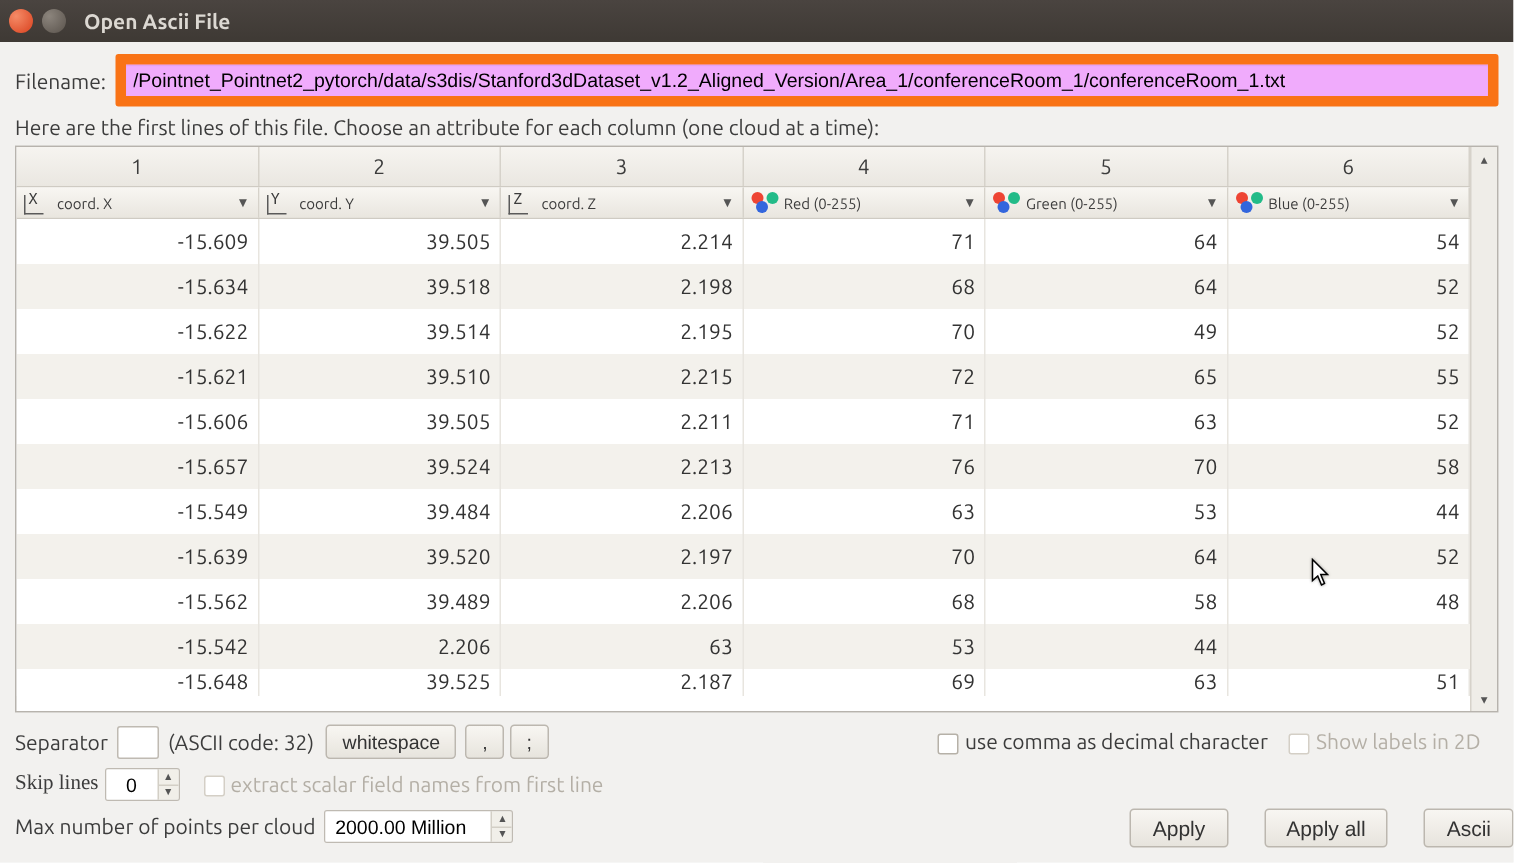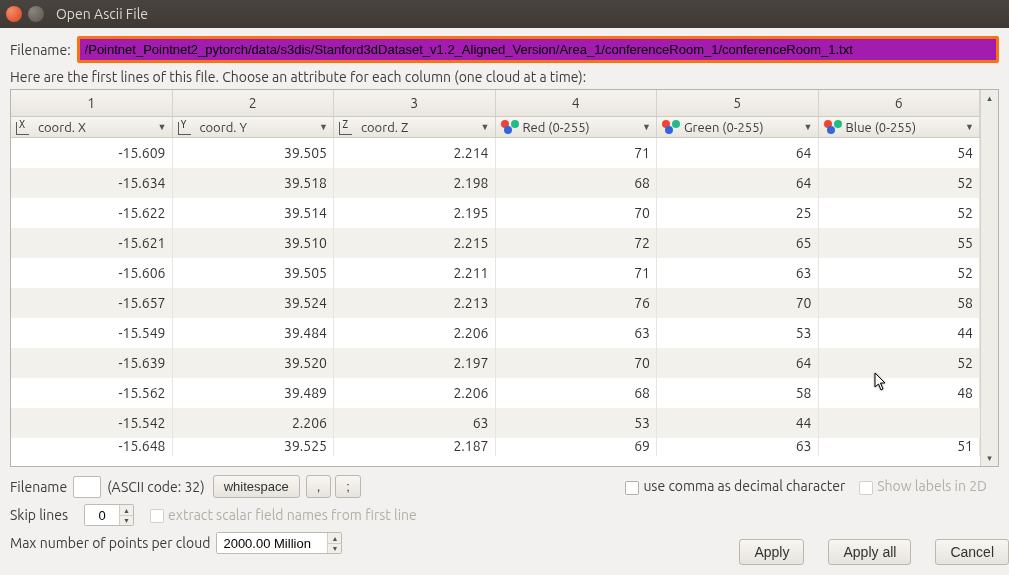--- a/index.html
+++ b/index.html
@@ -12,45 +12,45 @@
     overflow: hidden;
     color: #3c3c3c;
   }
   .titlebar {
     height: 28px;
     background: linear-gradient(to bottom, #4a4440, #3e3934);
     display: flex;
     align-items: center;
     padding: 0 6px;
     color: #dcd8d2;
-    font-weight: normal;
+    font-weight: bold;
     font-size: 14px;
   }
   .wbtn {
     width: 16px; height: 16px; border-radius: 8px;
     margin-right: 6px;
     display: inline-block;
   }
   .wbtn.close { background: radial-gradient(circle at 30% 30%, #f58b67, #d9411e); }
   .wbtn.other { background: radial-gradient(circle at 30% 30%, #8c857d, #5a534c); }
   .titlebar .title { margin-left: 6px; }
   .content {
     background: #f2f1ef;
     height: calc(575px - 28px);
     padding: 8px 10px 10px 10px;
     position: relative;
   }
   .row { display: flex; align-items: center; margin-bottom: 6px; }
   .row.label-row { color: #3c3c3c; font-size: 14px; }
   .filename-input {
     flex: 1;
-    border: 3px solid #f97316;
+    border: 7px solid #f97316;
     padding: 3px 5px;
     font-size: 13px;
-    background: #a21caf;
+    background: #f0abfc;
     border-radius: 2px;
     box-shadow: inset 0 1px 1px rgba(0,0,0,0.06);
   }
   .instr { font-size: 14px; margin: 2px 0 4px 0; color: #3c3c3c; }
   .table-wrap {
     border: 1px solid #b7b3ad;
     height: 378px;
     display: flex;
     background: #fff;
   }
@@ -76,21 +76,21 @@
   .selector {
     display: flex;
     align-items: center;
     padding: 3px 5px;
     border-right: 1px solid #d6d2ca;
     position: relative;
     cursor: pointer;
     background: linear-gradient(to bottom, #f8f6f2, #e9e6df);
   }
   .selector .sicon { width: 18px; display:inline-block; margin-right: 4px;}
-  .selector .stext { flex: 1; font-size: 13px; }
+  .selector .stext { flex: 1; font-size: 10px; }
   .selector .chev { font-size: 9px; color: #555; }
   .axis-icon { font-family: monospace; font-size: 11px; position: relative; }
   .axis-icon::before {
     content: ""; position: absolute; width: 12px; height: 12px;
     border-left: 1px solid #5a5a5a; border-bottom: 1px solid #5a5a5a;
     left: 0; top: 1px;
   }
   .axis-icon .ax { position: relative; left: 3px; top: -3px; font-size:10px; }
   .color-icon {
     width: 14px; height: 14px; position: relative;
@@ -273,21 +273,21 @@
             <div class="dcell">2.198</div>
             <div class="dcell">68</div>
             <div class="dcell">64</div>
             <div class="dcell">52</div>
           </div>
           <div class="drow">
             <div class="dcell">-15.622</div>
             <div class="dcell">39.514</div>
             <div class="dcell">2.195</div>
             <div class="dcell">70</div>
-            <div class="dcell">25</div>
+            <div class="dcell">49</div>
             <div class="dcell">52</div>
           </div>
           <div class="drow">
             <div class="dcell">-15.621</div>
             <div class="dcell">39.510</div>
             <div class="dcell">2.215</div>
             <div class="dcell">72</div>
             <div class="dcell">65</div>
             <div class="dcell">55</div>
           </div>
@@ -349,40 +349,40 @@
         </div>
     </div>
     <div class="vscroll">
       <div class="up">▴</div>
       <div class="down">▾</div>
     </div>
   </div>
 
   <div class="bottom-opts">
     <div class="row sep-row">
-      <span style="margin-right:6px;">Filename</span>
+      <span style="margin-right:6px;">Separator</span>
       <input class="smallinput" value="" style="">
       <span class="ascii-label">(ASCII code: 32)</span>
       <button class="btn">whitespace</button>
       <span style="width:6px;"></span>
       <button class="btn" style="min-width:22px;">,</button>
       <span style="width:4px;"></span>
       <button class="btn" style="min-width:22px;">;</button>
       <div class="right-opts">
         <label>
           <span class="checkbox"></span><span>use comma as decimal character</span>
         </label>
         <label class="disabled">
           <span class="checkbox"></span><span>Show labels in 2D</span>
         </label>
       </div>
     </div>
 
     <div class="row">
-      <span style="margin-right:16px;">Skip lines</span>
+      <span style="margin-right:4px;font-family:Liberation Serif, serif;">Skip lines</span>
       <span class="spin-wrap">
         <input class="spin-val" value="0" style="">
         <span class="spin-btns">
           <span class="sb">▲</span>
           <span class="sb">▼</span>
         </span>
       </span>
       <span style="width:16px;"></span>
       <label class="disabled">
         <span class="checkbox"></span><span>extract scalar field names from first line</span>
@@ -397,21 +397,21 @@
           <span class="sb">▲</span>
           <span class="sb">▼</span>
         </span>
       </span>
     </div>
   </div>
 
   <div class="actions">
     <button class="btn">Apply</button>
     <button class="btn">Apply all</button>
-    <button class="btn">Cancel</button>
+    <button class="btn">Ascii</button>
   </div>
 
   <div class="cursor">
     <svg width="14" height="20" viewBox="0 0 14 20">
       <path d="M1 1 L1 15 L4.5 12 L7 18 L9 17 L6.5 11 L11 11 Z" fill="#fff" stroke="#000" stroke-width="1"></path>
     </svg>
   </div>
 
 </div>
 

